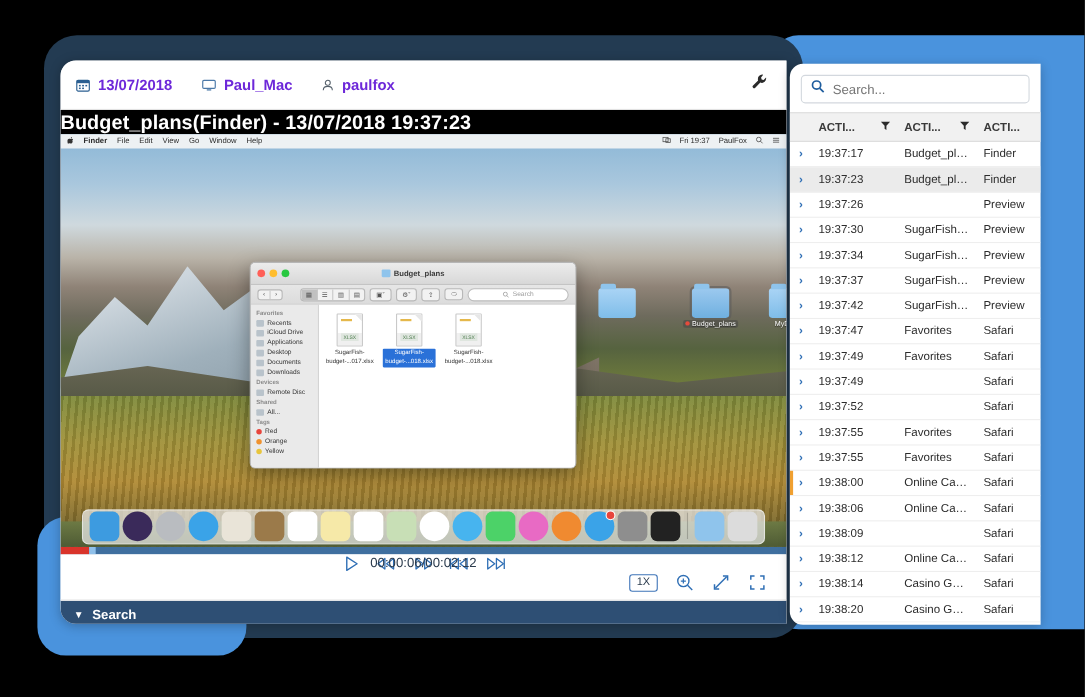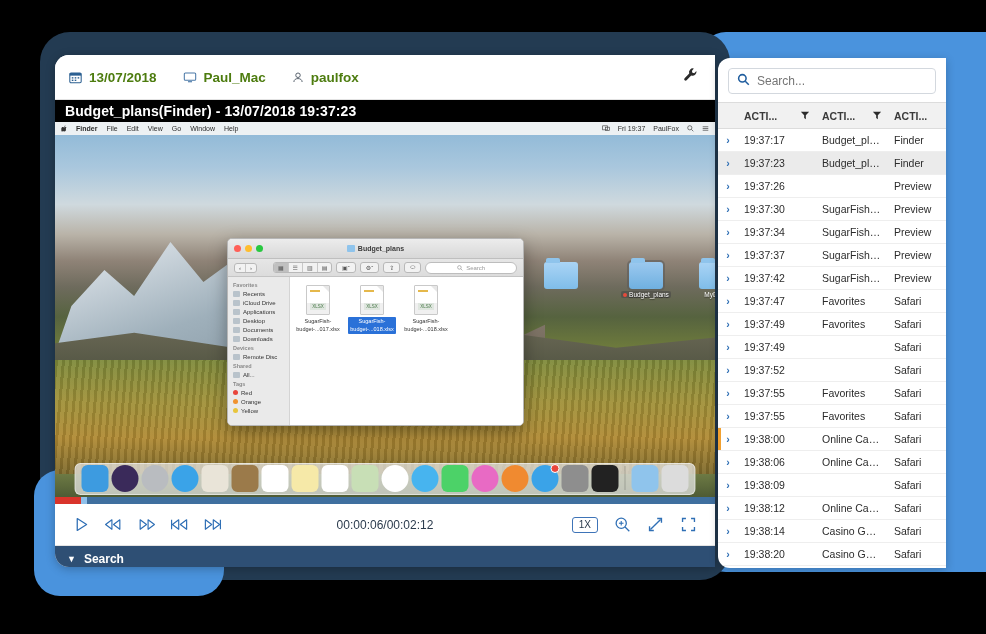--- a/index.html
+++ b/index.html
@@ -30,28 +30,28 @@
     background: #ffffff; border-radius: 14px 0 0 14px; overflow: hidden;
     box-shadow: 0 2px 10px rgba(0,0,0,.25);
   }
 
   
   .hdr {
     height: 45px; background:#fff; display:flex; align-items:center;
     padding: 0 14px; border-bottom: 1px solid #e2e2e2; position:relative;
   }
   .hdr-item { display:flex; align-items:center; gap:7px; margin-right:26px;
-              font-size:13.5px; color:#4d7c0f; font-weight:700; }
+              font-size:13.5px; color:#6d28d9; font-weight:700; }
   .hdr-item svg { display:block; }
   .wrench { position:absolute; right:16px; top:50%; transform:translateY(-50%); cursor:pointer; }
 
   
   .titlebar {
-    height: 22px; background:#000; color:#fff; font-size:14px; font-weight:700;
-    display:flex; align-items:center; padding-left:10px; letter-spacing:.1px;
+    height: 22px; background:#000; color:#fff; font-size:18px; font-weight:700;
+    display:flex; align-items:center; letter-spacing:.1px;
   }
 
   
   .video { position:relative; width:660px; height:375px; overflow:hidden; }
   .wallpaper {
     position:absolute; inset:0;
     background:
       
       linear-gradient(to bottom, #8ab6d6 0%, #a9c7dd 12%, #cfd9de 22%, #b9b3a8 30%,
         #8f8377 37%, #6e6b5d 44%, #56633f 52%, #6d7a3c 60%, #8a8c3c 68%,
@@ -158,21 +158,21 @@
   .badge { position:absolute; right:-1px; top:-1px; width:9px; height:9px; border-radius:50%;
            background:#e8453c; border:1px solid #fff; }
 
   
   .prog { height:7px; background:#3f6f9f; display:flex; align-items:stretch; }
   .prog .p-red { width:26px; background:#d9342b; }
   .prog .p-cur { width:6px; background:#8fc0ea; }
 
   
   .ctrls { height:42px; background:#fff; display:flex; align-items:center; padding:0 18px;
-           border-bottom:1px solid #e4e4e4; }
+           border-bottom:1px solid #e4e4e4;flex-direction:column; }
   .ctrls .grp-l { display:flex; align-items:center; gap:14px; }
   .ctrls .time { position:absolute; left:0; right:0; text-align:center; font-size:12px; color:#2b3b4d; pointer-events:none;}
   .ctrls .grp-r { margin-left:auto; display:flex; align-items:center; gap:16px; }
   .spd { border:1.5px solid #3e74b8; border-radius:3px; color:#2b3b4d; font-size:10px;
          padding:2px 6px; line-height:1; }
   .cbtn { cursor:pointer; display:flex; }
   .ctrls-wrap { position:relative; }
 
   
   .details { height:26px; background:#2e4f74; color:#fff; display:flex; align-items:center;

